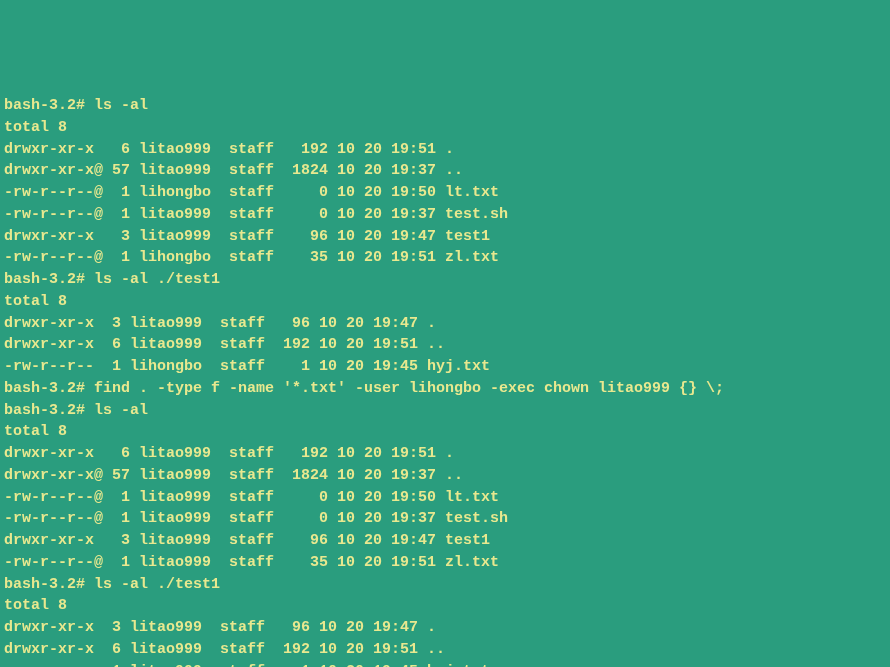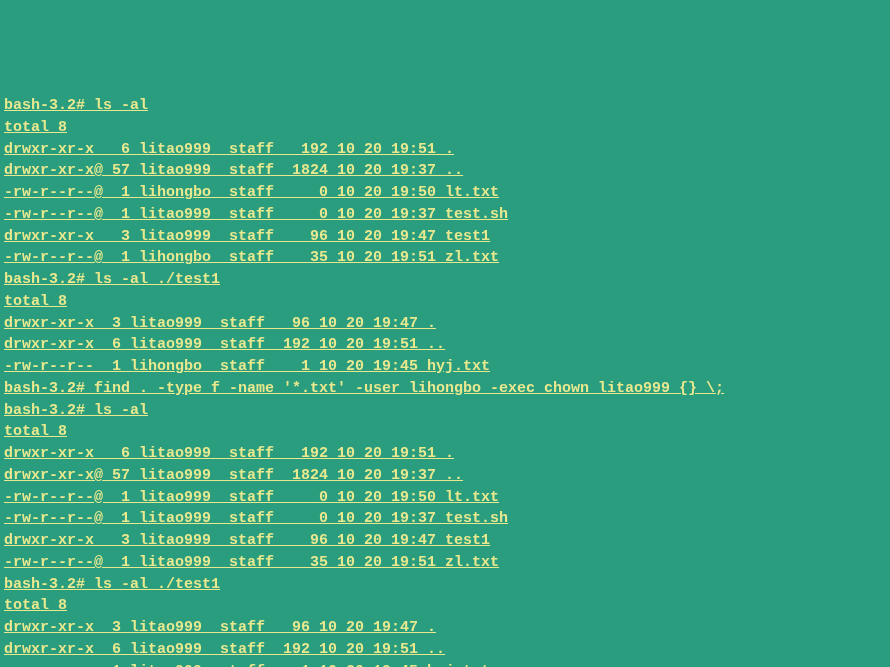--- a/index.html
+++ b/index.html
@@ -15,21 +15,20 @@
       color: #e8e88f;
       width: 890px;
       height: 667px;
       padding: 8px 4px;
       line-height: 1.45;
       white-space: pre;
       overflow: hidden;
     }
     .line {
       display: block;
-      text-decoration: underline;
     }
   </style>
 </head>
 <body>
 
 
 
 <div><span class="line">bash-3.2# ls -al</span><span class="line">total 8</span><span class="line">drwxr-xr-x   6 litao999  staff   192 10 20 19:51 .</span><span class="line">drwxr-xr-x@ 57 litao999  staff  1824 10 20 19:37 ..</span><span class="line">-rw-r--r--@  1 lihongbo  staff     0 10 20 19:50 lt.txt</span><span class="line">-rw-r--r--@  1 litao999  staff     0 10 20 19:37 test.sh</span><span class="line">drwxr-xr-x   3 litao999  staff    96 10 20 19:47 test1</span><span class="line">-rw-r--r--@  1 lihongbo  staff    35 10 20 19:51 zl.txt</span><span class="line">bash-3.2# ls -al ./test1</span><span class="line">total 8</span><span class="line">drwxr-xr-x  3 litao999  staff   96 10 20 19:47 .</span><span class="line">drwxr-xr-x  6 litao999  staff  192 10 20 19:51 ..</span><span class="line">-rw-r--r--  1 lihongbo  staff    1 10 20 19:45 hyj.txt</span><span class="line">bash-3.2# find . -type f -name '*.txt' -user lihongbo -exec chown litao999 {} \;</span><span class="line"></span><span class="line">bash-3.2# ls -al</span><span class="line">total 8</span><span class="line">drwxr-xr-x   6 litao999  staff   192 10 20 19:51 .</span><span class="line">drwxr-xr-x@ 57 litao999  staff  1824 10 20 19:37 ..</span><span class="line">-rw-r--r--@  1 litao999  staff     0 10 20 19:50 lt.txt</span><span class="line">-rw-r--r--@  1 litao999  staff     0 10 20 19:37 test.sh</span><span class="line">drwxr-xr-x   3 litao999  staff    96 10 20 19:47 test1</span><span class="line">-rw-r--r--@  1 litao999  staff    35 10 20 19:51 zl.txt</span><span class="line">bash-3.2# ls -al ./test1</span><span class="line">total 8</span><span class="line">drwxr-xr-x  3 litao999  staff   96 10 20 19:47 .</span><span class="line">drwxr-xr-x  6 litao999  staff  192 10 20 19:51 ..</span><span class="line">-rw-r--r--  1 litao999  staff    1 10 20 19:45 hyj.txt</span></div>
 
 

